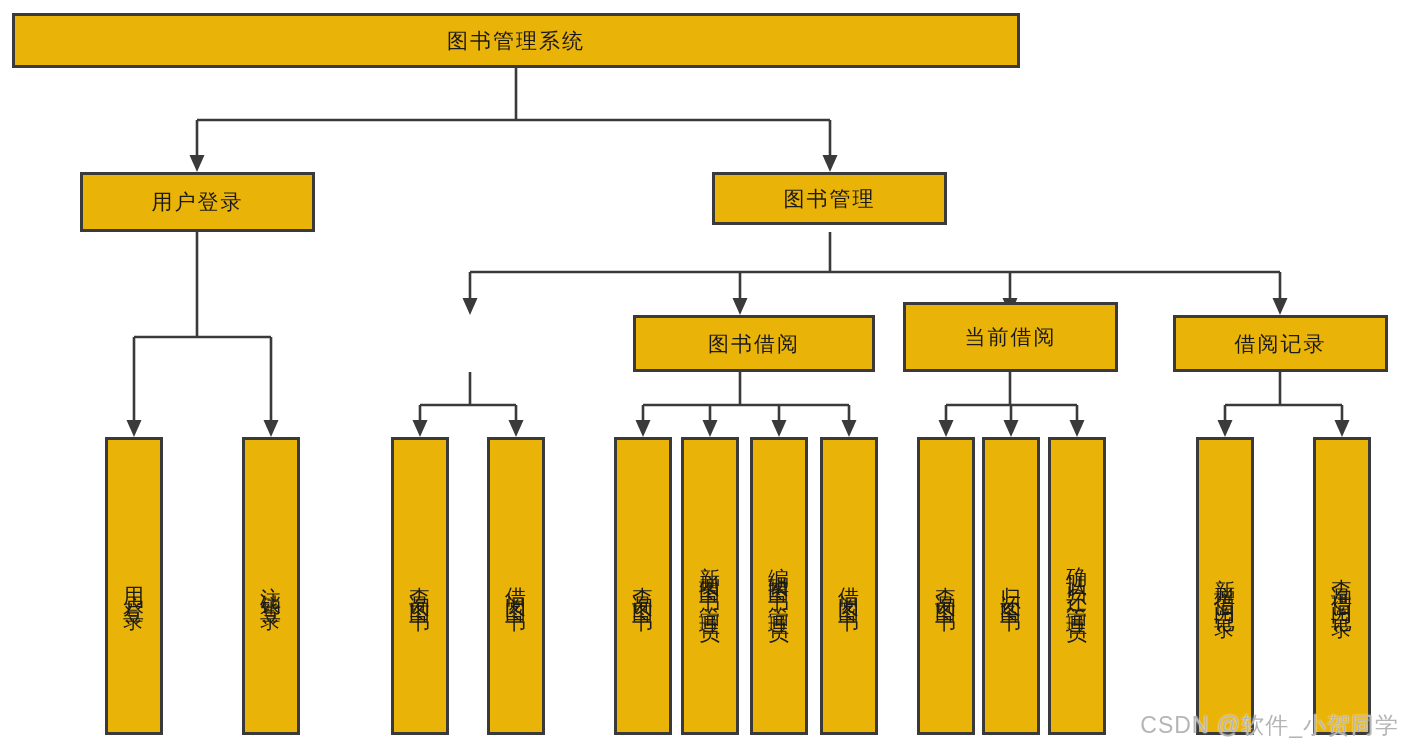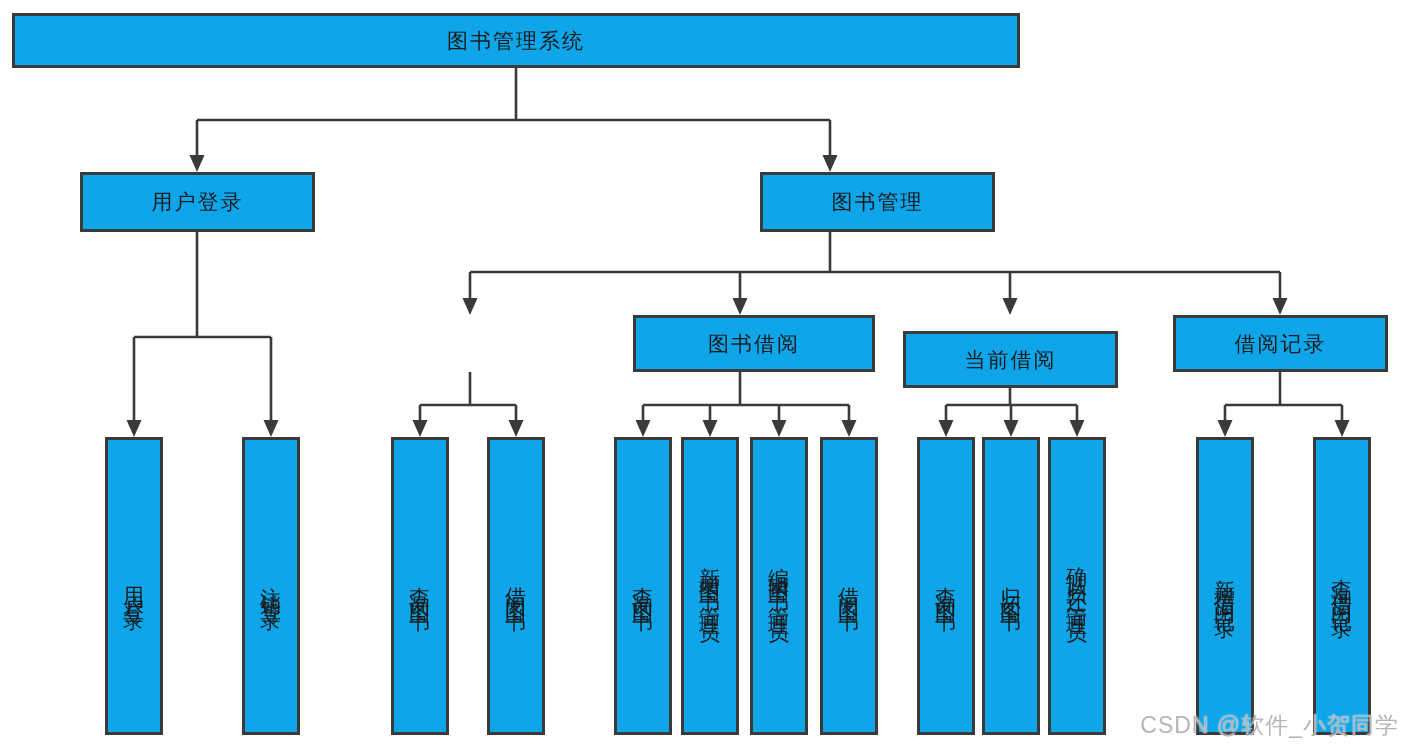--- a/index.html
+++ b/index.html
@@ -16,21 +16,21 @@
     background:var(--bg);
     overflow:hidden;
   }
   .connectors{position:absolute;left:0;top:0;width:1405px;height:747px;}
   .connectors path{stroke:var(--line);stroke-width:2.6;fill:none;}
   .connectors polygon{fill:var(--line);stroke:none;}
   .node{
     position:absolute;
     box-sizing:border-box;
     border:3px solid var(--line);
-    background:#0ea5e9;
+    background:#eab308;
     display:flex;align-items:center;justify-content:center;
     color:var(--text);
   }
   .hbox{font-size:21px;letter-spacing:2px;}
   .root{font-size:21px;letter-spacing:2px;}
   .vbox{width:58px;height:298px;top:437px;}
   .vbox .vtext{
     writing-mode:vertical-rl;
     text-orientation:mixed;
     font-size:21px;
@@ -96,28 +96,28 @@
     </g>
   </svg>
 
   <div class="node root" style="left:12px;top:13px;width:1008px;height:55px;">
     <span>图书管理系统</span>
   </div>
 
   <div class="node hbox" style="left:80px;top:172px;width:235px;height:60px;">
     <span>用户登录</span>
   </div>
-  <div class="node hbox" style="left:712px;top:172px;width:235px;height:60px;margin-left:48px;">
+  <div class="node hbox" style="left:712px;top:172px;width:235px;height:53px;">
     <span>图书管理</span>
   </div>
 
   <div class="node hbox" style="left:633px;top:315px;width:242px;height:57px;">
     <span>图书借阅</span>
   </div>
-  <div class="node hbox" style="left:903px;top:331px;width:215px;height:57px;">
+  <div class="node hbox" style="left:903px;top:302px;width:215px;height:70px;">
     <span>当前借阅</span>
   </div>
   <div class="node hbox" style="left:1173px;top:315px;width:215px;height:57px;">
     <span>借阅记录</span>
   </div>
 
   <div class="node vbox" style="left:105px;">
     <span class="vtext">用户登录</span>
   </div>
   <div class="node vbox" style="left:242px;">

